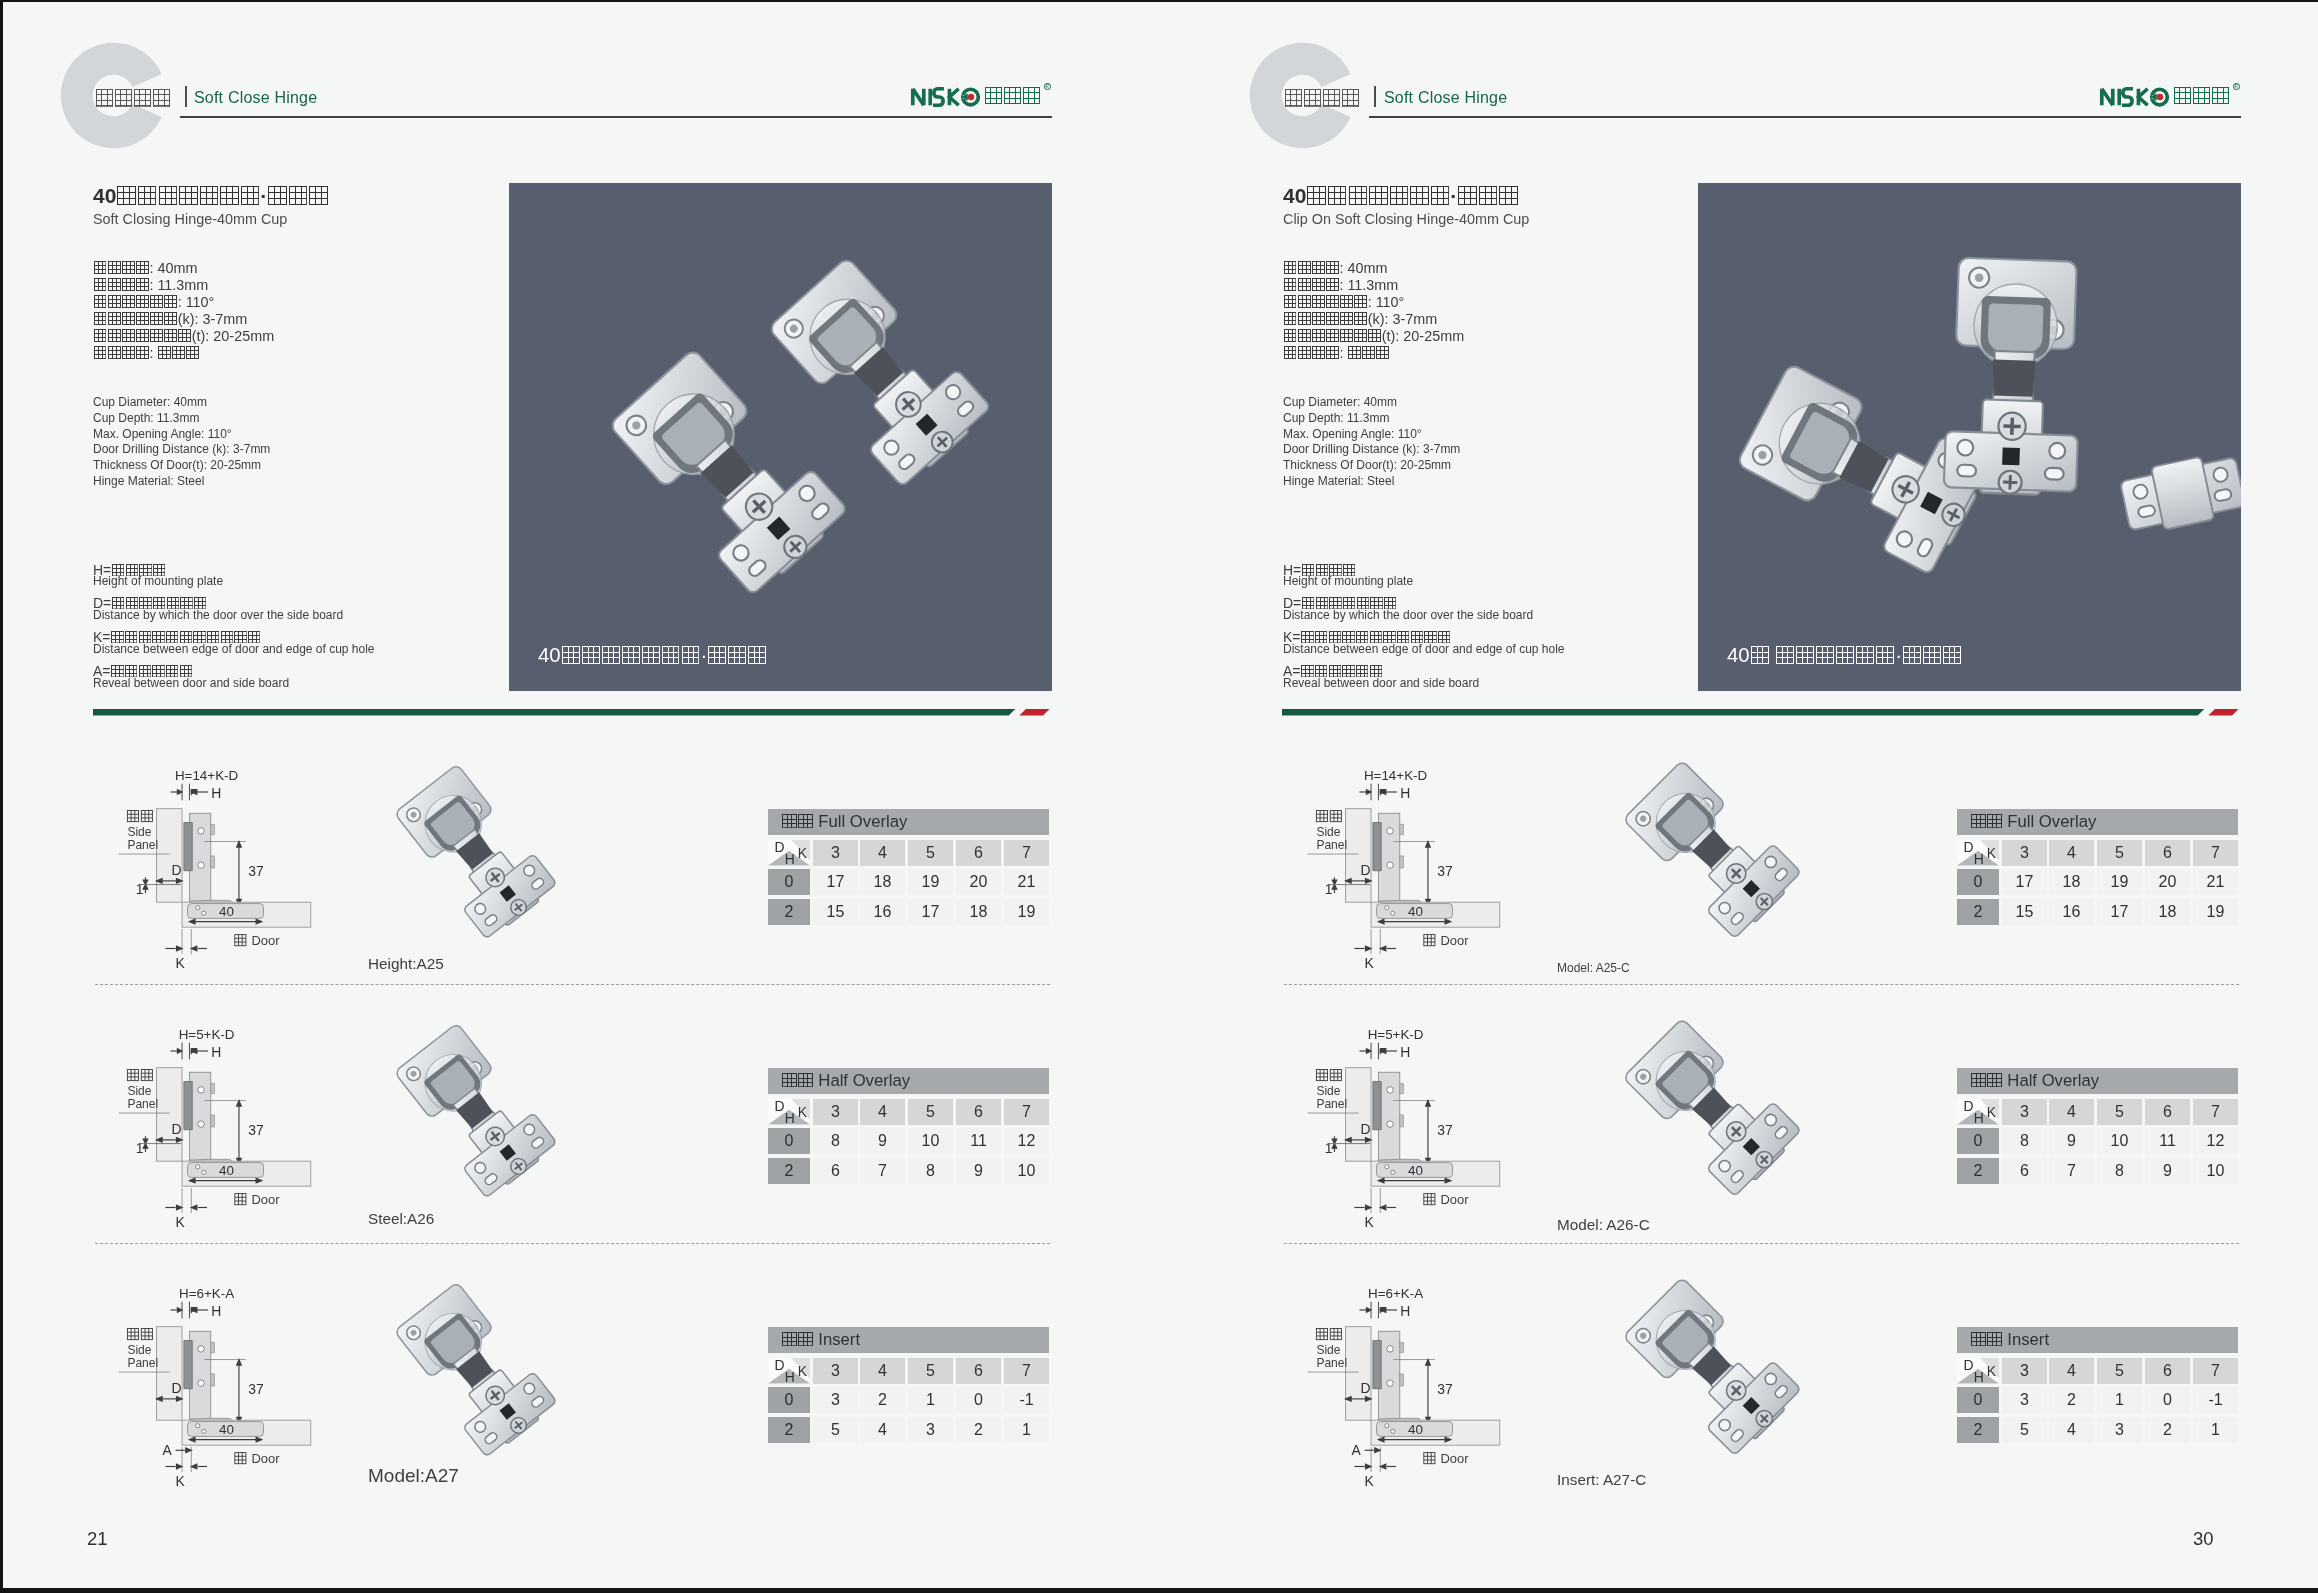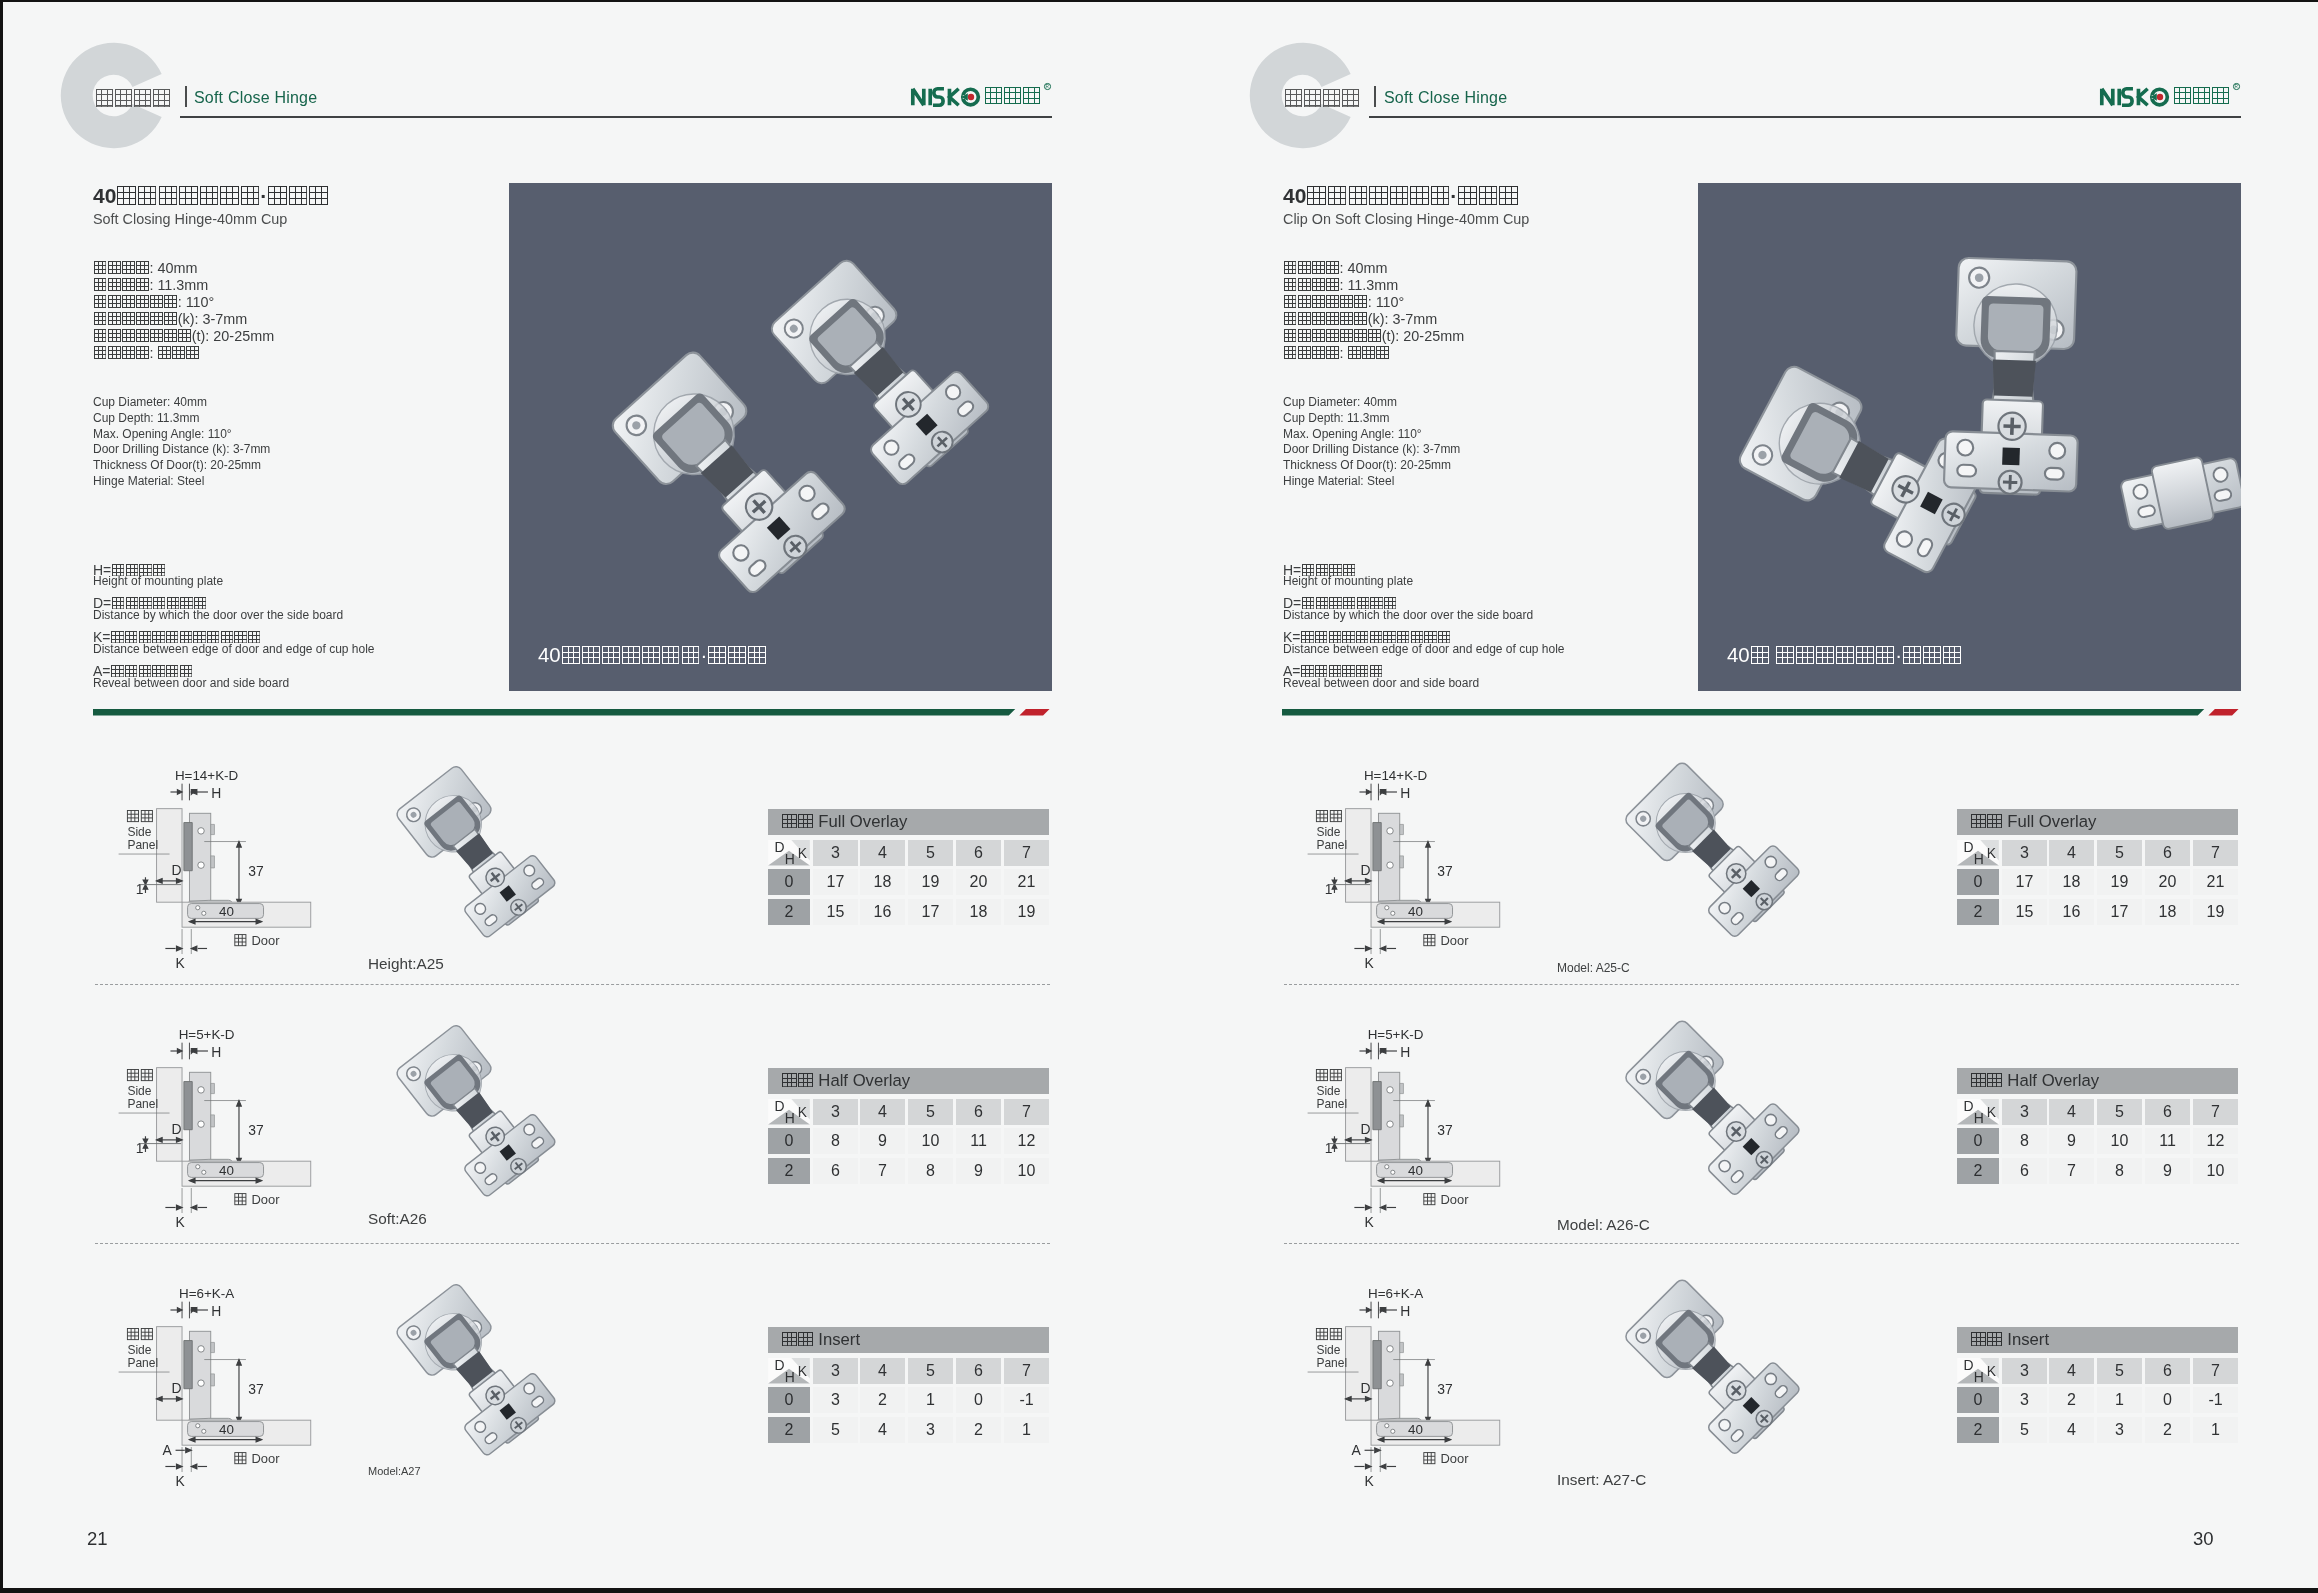--- a/index.html
+++ b/index.html
@@ -333,21 +333,21 @@
     <div class="abs" style="left:188px;top:60px;width:45px;height:26px;background:#f1f2f2;font-size:16px;color:#303234;text-align:center;line-height:26px">11</div>
     <div class="abs" style="left:236px;top:60px;width:45px;height:26px;background:#f1f2f2;font-size:16px;color:#303234;text-align:center;line-height:26px">12</div>
     <div class="abs" style="left:0;top:90px;width:42px;height:26px;background:#9ea2a5;font-size:16px;color:#2c2e30;text-align:center;line-height:26px">2</div>
     <div class="abs" style="left:45px;top:90px;width:45px;height:26px;background:#f1f2f2;font-size:16px;color:#303234;text-align:center;line-height:26px">6</div>
     <div class="abs" style="left:92px;top:90px;width:45px;height:26px;background:#f1f2f2;font-size:16px;color:#303234;text-align:center;line-height:26px">7</div>
     <div class="abs" style="left:140px;top:90px;width:45px;height:26px;background:#f1f2f2;font-size:16px;color:#303234;text-align:center;line-height:26px">8</div>
     <div class="abs" style="left:188px;top:90px;width:45px;height:26px;background:#f1f2f2;font-size:16px;color:#303234;text-align:center;line-height:26px">9</div>
     <div class="abs" style="left:236px;top:90px;width:45px;height:26px;background:#f1f2f2;font-size:16px;color:#303234;text-align:center;line-height:26px">10</div>
   </div>
 
-<div class="abs nw" style="left:368px;top:1210px;font-size:15.3px;color:#3e4041">Soft:A26</div>
+<div class="abs nw" style="left:368px;top:1210px;font-size:15.3px;color:#3e4041">Steel:A26</div>
 
 <div class="abs" style="left:95px;top:1243px;width:955px;border-top:1.4px dashed #9a9d9f"></div>
 
 <svg class="abs" style="left:70px;top:1283px" width="250" height="204" viewBox="0 0 540 440">
     <text x="295" y="32" font-size="29" fill="#2f3133" text-anchor="middle" font-family="Liberation Sans">H=6+K-A</text>
     <g stroke="#3c3e40" stroke-width="2.5" fill="#3c3e40">
       <path d="M217,58 H238" fill="none"></path>
       <path d="M242,53 l-10,5 10,5 z" transform="rotate(180 237 58)"></path>
       <path d="M262,58 H298" fill="none"></path>
       <path d="M262,53 l10,-0 -10,10 z M262,58 l12,-5 v10 z"></path>
@@ -444,21 +444,21 @@
     <div class="abs" style="left:188px;top:60px;width:45px;height:26px;background:#f1f2f2;font-size:16px;color:#303234;text-align:center;line-height:26px">0</div>
     <div class="abs" style="left:236px;top:60px;width:45px;height:26px;background:#f1f2f2;font-size:16px;color:#303234;text-align:center;line-height:26px">-1</div>
     <div class="abs" style="left:0;top:90px;width:42px;height:26px;background:#9ea2a5;font-size:16px;color:#2c2e30;text-align:center;line-height:26px">2</div>
     <div class="abs" style="left:45px;top:90px;width:45px;height:26px;background:#f1f2f2;font-size:16px;color:#303234;text-align:center;line-height:26px">5</div>
     <div class="abs" style="left:92px;top:90px;width:45px;height:26px;background:#f1f2f2;font-size:16px;color:#303234;text-align:center;line-height:26px">4</div>
     <div class="abs" style="left:140px;top:90px;width:45px;height:26px;background:#f1f2f2;font-size:16px;color:#303234;text-align:center;line-height:26px">3</div>
     <div class="abs" style="left:188px;top:90px;width:45px;height:26px;background:#f1f2f2;font-size:16px;color:#303234;text-align:center;line-height:26px">2</div>
     <div class="abs" style="left:236px;top:90px;width:45px;height:26px;background:#f1f2f2;font-size:16px;color:#303234;text-align:center;line-height:26px">1</div>
   </div>
 
-<div class="abs nw" style="left:368px;top:1465px;font-size:11px;color:#3e4041">Model:A27</div>
+<div class="abs nw" style="left:368px;top:1465px;font-size:19px;color:#3e4041">Model:A27</div>
 
 <div class="abs nw" style="left:87px;top:1528px;font-size:18.5px;color:#2e3032">21</div>
 
 <svg class="abs" style="left:1248px;top:41px" width="109" height="109" viewBox="0 0 246 246">
     <path d="M231.7,171.4 A119,119 0 1 1 231.7,74.6 L165.9,103.9 A47,47 0 1 0 165.9,142.1 Z" fill="#d2d6d8"></path>
   </svg>
 
 <div class="abs nw" style="left:1284px;top:87px;font-size:19.5px;font-weight:bold;color:#58595a;--k:#58595a"><i class="c"></i><i class="c"></i><i class="c"></i><i class="c"></i></div>
 
 <div class="abs" style="left:1374px;top:86px;width:1.9px;height:21.3px;background:#4a4c4d"></div>

